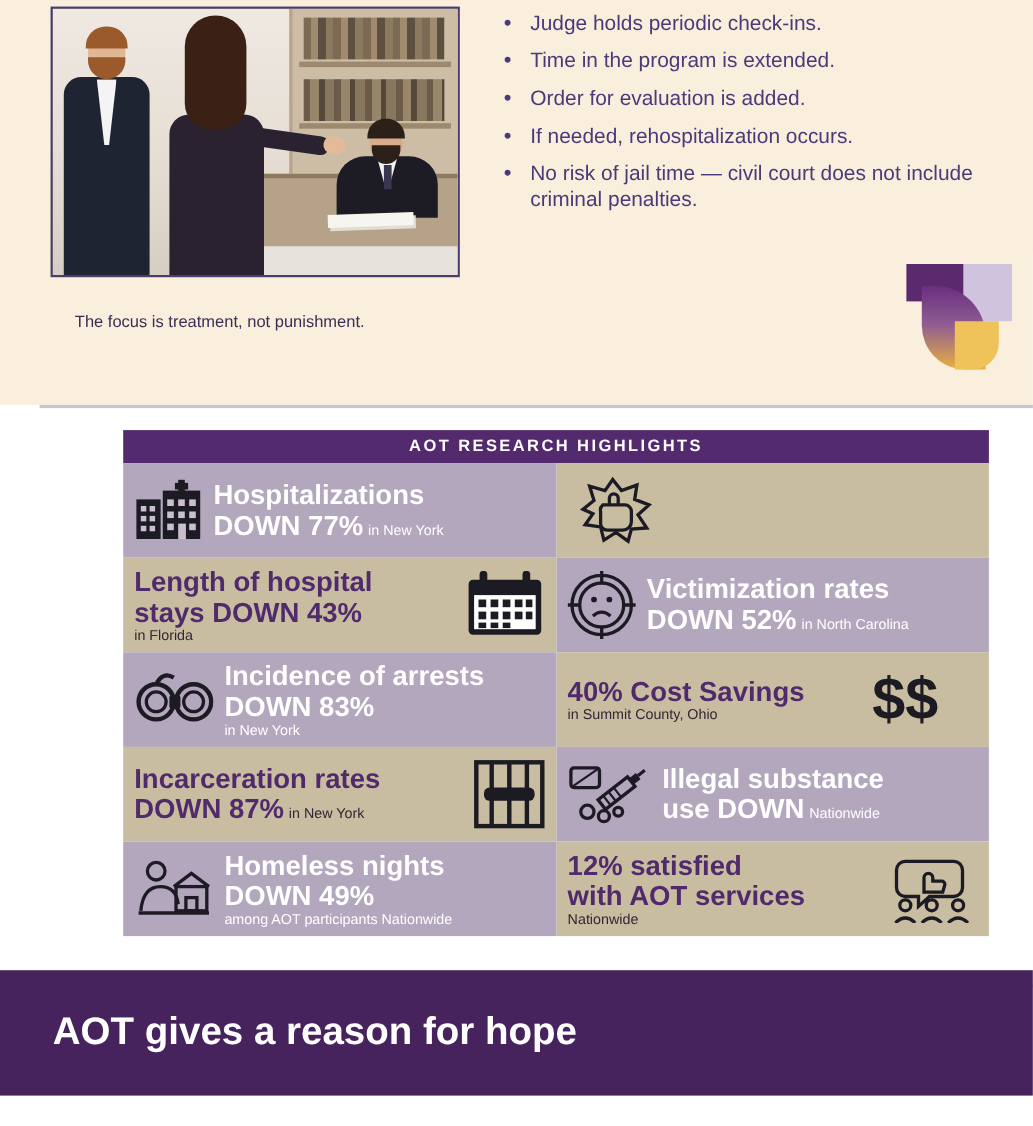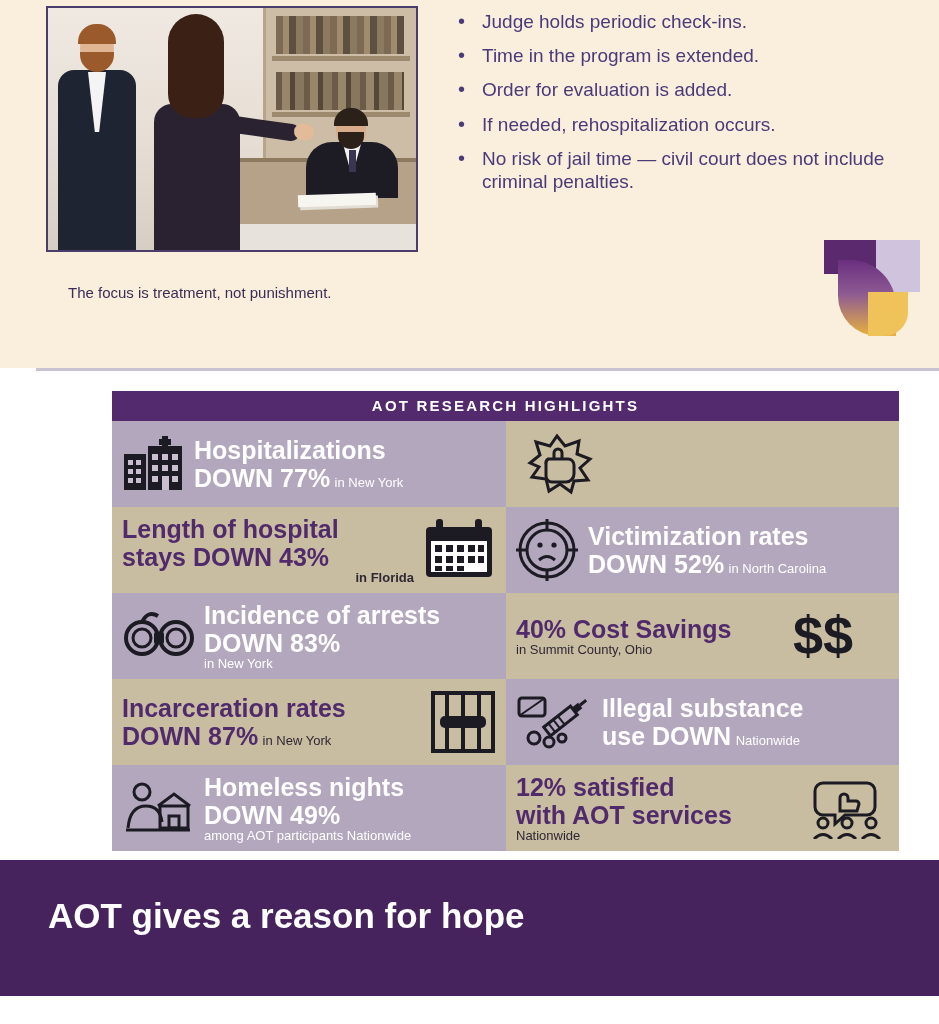--- a/index.html
+++ b/index.html
@@ -389,23 +389,23 @@
     justify-content: center;
   }
   .icon-left { margin-right: 10px; }
   .icon-right { margin-left: 8px; }
   .txt-block { flex: 1 1 auto; }
 
   
   .banner {
     position: absolute;
     left: 0;
-    top: 860px;
+    top: 882px;
     width: 939px;
-    height: 136px;
+    height: 114px;
     background: #46235d;
   }
   .banner-text {
     position: absolute;
     left: 48px;
     top: 36px;
     color: #ffffff;
     font-size: 35px;
     font-weight: bold;
   }
@@ -515,21 +515,21 @@
             <path d="M24 26 h20 a6 6 0 0 1 6 6 v9 a8 8 0 0 1 -8 8 h-14 a6 6 0 0 1 -6 -6 v-11 a6 6 0 0 1 2 -6 z" fill="none" stroke="#1c1a22" stroke-width="3"></path>
             <path d="M30 26 v-6 a4 4 0 0 1 8 0 v6" fill="none" stroke="#1c1a22" stroke-width="3"></path>
           </svg>
         </div>
       </div>
 
       <div class="cell bg-tan">
         <div class="txt txt-block">
           <div class="big purple">Length of hospital</div>
           <div class="big purple">stays DOWN 43%</div>
-          <div class="small dark" style="text-align:right;font-weight:bold;">in Florida</div>
+          <div class="small dark" style="text-align:left;">in Florida</div>
         </div>
         <div class="icon-box icon-right">
           <svg width="74" height="62" viewBox="0 0 74 62">
               <g fill="#1c1a22">
             <rect x="4" y="8" width="66" height="50" rx="4"></rect>
             <rect x="14" y="0" width="7" height="14" rx="3"></rect>
                 <rect x="53" y="0" width="7" height="14" rx="3"></rect>
             </g>
               <g fill="#ffffff">
             <rect x="9" y="22" width="56" height="31"></rect>

